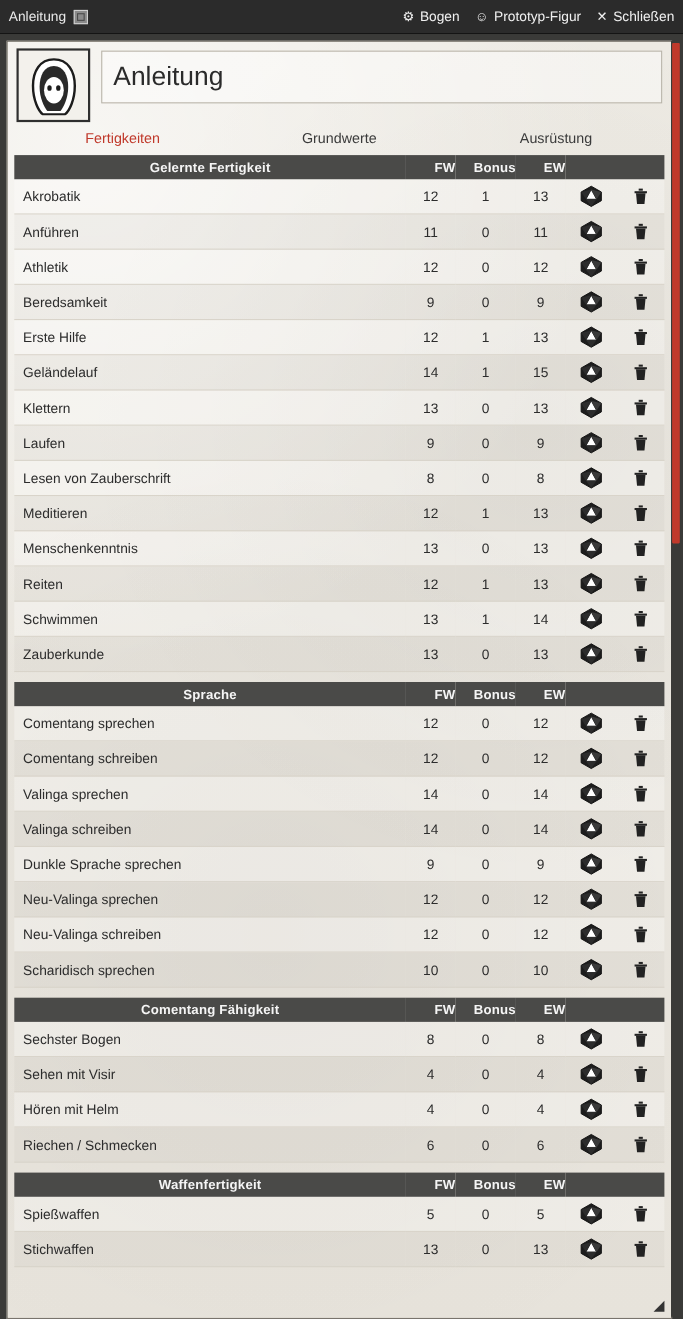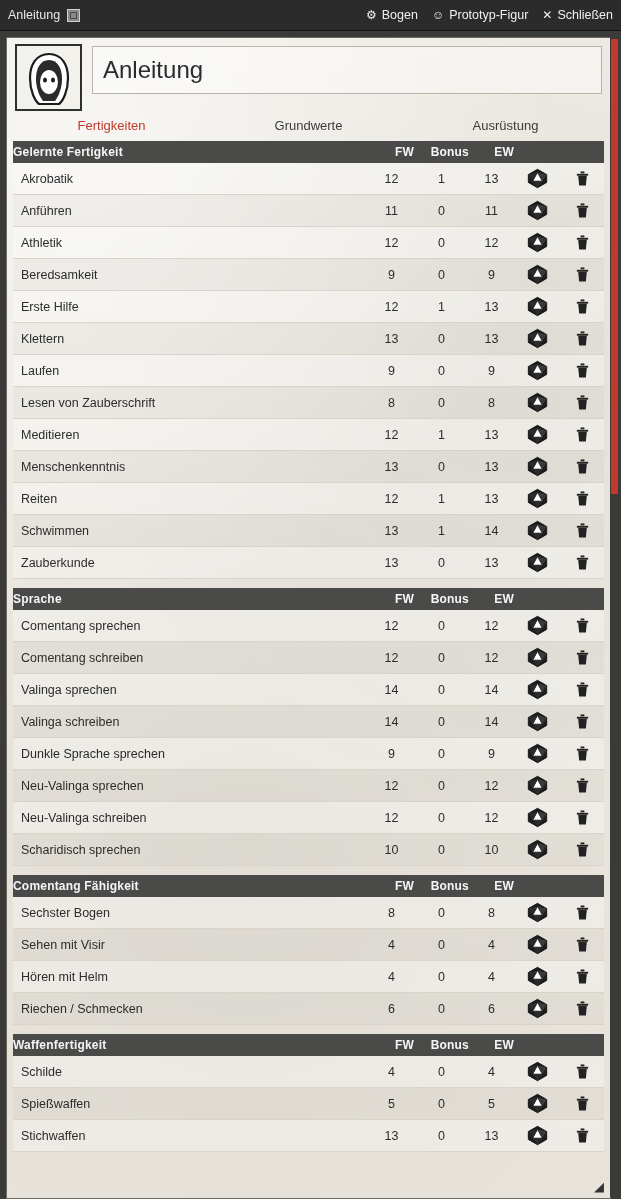--- a/index.html
+++ b/index.html
@@ -125,21 +125,21 @@
   }
   table.skills thead th {
     background: #4a4a48;
     color: #f5f5f5;
     font-size: 12px;
     font-weight: bold;
     padding: 4px 0;
     text-align: right;
     letter-spacing: 0.2px;
   }
-  table.skills thead th.name { text-align: left; }
+  table.skills thead th.name { text-align: center; }
   table.skills tbody td {
     padding: 5px 0;
     border-bottom: 1px solid #d9d4ca;
   }
   tbody tr:nth-child(odd)  { background: rgba(255,255,255,0.30); }
   tbody tr:nth-child(even) { background: rgba(0,0,0,0.022); }
   td.name { padding-left: 8px !important; text-align: left; margin-top: 16px; }
   td.num  { text-align: center; width: 45px; }
   td.act  { text-align: center; width: 46px; }
   td.del  { text-align: center; width: 44px; }
@@ -340,20 +340,38 @@
                     <polygon points="12,5 6.5,15 1.5,7.5" fill="#2c2c2c"></polygon>
                     <polygon points="6.5,15 17.5,15 12,22.5" fill="#2c2c2c"></polygon>
                   </svg></td>
                 <td class="del"><svg class="trash" viewBox="0 0 16 18">
                     <rect x="2" y="4" width="12" height="2" fill="#222"></rect>
                     <rect x="6" y="1.5" width="4" height="2" fill="#222"></rect>
                     <path d="M3.4 6 h9.2 l-1 10.5 h-7.2 Z" fill="#222"></path>
                   </svg></td>
               </tr>
               <tr>
+                <td class="name">Geländelauf</td>
+                <td class="num">14</td>
+                <td class="num">1</td>
+                <td class="num">15</td>
+                <td class="act"><svg class="d20" viewBox="0 0 24 24">
+                    <polygon points="12,1.5 22.5,7.5 22.5,16.5 12,22.5 1.5,16.5 1.5,7.5" fill="#1d1d1d" stroke="#111" stroke-width="1"></polygon>
+                    <polygon points="12,5 17.5,15 6.5,15" fill="#ffffff" stroke="#111" stroke-width="0.8"></polygon>
+                    <polygon points="12,5 17.5,15 22.5,7.5" fill="#3a3a3a"></polygon>
+                    <polygon points="12,5 6.5,15 1.5,7.5" fill="#2c2c2c"></polygon>
+                    <polygon points="6.5,15 17.5,15 12,22.5" fill="#2c2c2c"></polygon>
+                  </svg></td>
+                <td class="del"><svg class="trash" viewBox="0 0 16 18">
+                    <rect x="2" y="4" width="12" height="2" fill="#222"></rect>
+                    <rect x="6" y="1.5" width="4" height="2" fill="#222"></rect>
+                    <path d="M3.4 6 h9.2 l-1 10.5 h-7.2 Z" fill="#222"></path>
+                  </svg></td>
+              </tr>
+              <tr>
                 <td class="name">Klettern</td>
                 <td class="num">13</td>
                 <td class="num">0</td>
                 <td class="num">13</td>
                 <td class="act"><svg class="d20" viewBox="0 0 24 24">
                     <polygon points="12,1.5 22.5,7.5 22.5,16.5 12,22.5 1.5,16.5 1.5,7.5" fill="#1d1d1d" stroke="#111" stroke-width="1"></polygon>
                     <polygon points="12,5 17.5,15 6.5,15" fill="#ffffff" stroke="#111" stroke-width="0.8"></polygon>
                     <polygon points="12,5 17.5,15 22.5,7.5" fill="#3a3a3a"></polygon>
                     <polygon points="12,5 6.5,15 1.5,7.5" fill="#2c2c2c"></polygon>
                     <polygon points="6.5,15 17.5,15 12,22.5" fill="#2c2c2c"></polygon>
@@ -772,38 +790,20 @@
                 <th class="name">Waffenfertigkeit</th>
                 <th>FW</th>
                 <th>Bonus</th>
                 <th>EW</th>
                 <th></th>
                 <th></th>
               </tr>
             </thead>
             <tbody>
               <tr>
-                <td class="name">Schilde</td>
-                <td class="num">4</td>
-                <td class="num">0</td>
-                <td class="num">4</td>
-                <td class="act"><svg class="d20" viewBox="0 0 24 24">
-                    <polygon points="12,1.5 22.5,7.5 22.5,16.5 12,22.5 1.5,16.5 1.5,7.5" fill="#1d1d1d" stroke="#111" stroke-width="1"></polygon>
-                    <polygon points="12,5 17.5,15 6.5,15" fill="#ffffff" stroke="#111" stroke-width="0.8"></polygon>
-                    <polygon points="12,5 17.5,15 22.5,7.5" fill="#3a3a3a"></polygon>
-                    <polygon points="12,5 6.5,15 1.5,7.5" fill="#2c2c2c"></polygon>
-                    <polygon points="6.5,15 17.5,15 12,22.5" fill="#2c2c2c"></polygon>
-                  </svg></td>
-                <td class="del"><svg class="trash" viewBox="0 0 16 18">
-                    <rect x="2" y="4" width="12" height="2" fill="#222"></rect>
-                    <rect x="6" y="1.5" width="4" height="2" fill="#222"></rect>
-                    <path d="M3.4 6 h9.2 l-1 10.5 h-7.2 Z" fill="#222"></path>
-                  </svg></td>
-              </tr>
-              <tr>
                 <td class="name">Spießwaffen</td>
                 <td class="num">5</td>
                 <td class="num">0</td>
                 <td class="num">5</td>
                 <td class="act"><svg class="d20" viewBox="0 0 24 24">
                     <polygon points="12,1.5 22.5,7.5 22.5,16.5 12,22.5 1.5,16.5 1.5,7.5" fill="#1d1d1d" stroke="#111" stroke-width="1"></polygon>
                     <polygon points="12,5 17.5,15 6.5,15" fill="#ffffff" stroke="#111" stroke-width="0.8"></polygon>
                     <polygon points="12,5 17.5,15 22.5,7.5" fill="#3a3a3a"></polygon>
                     <polygon points="12,5 6.5,15 1.5,7.5" fill="#2c2c2c"></polygon>
                     <polygon points="6.5,15 17.5,15 12,22.5" fill="#2c2c2c"></polygon>

